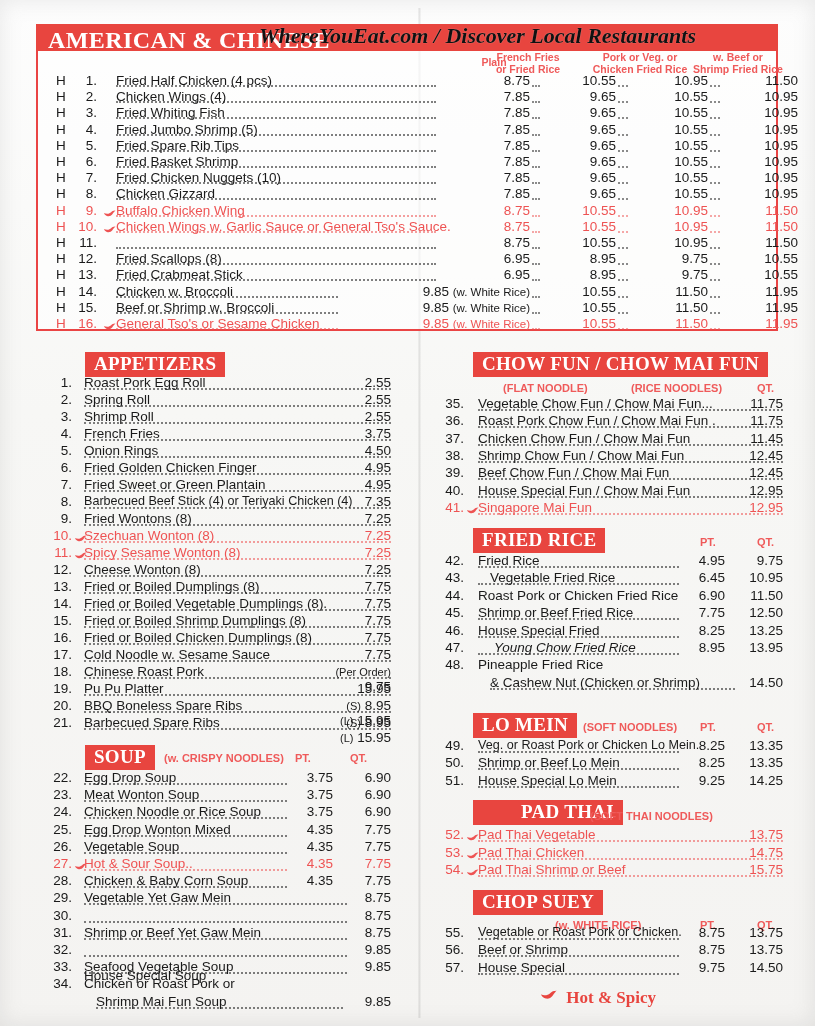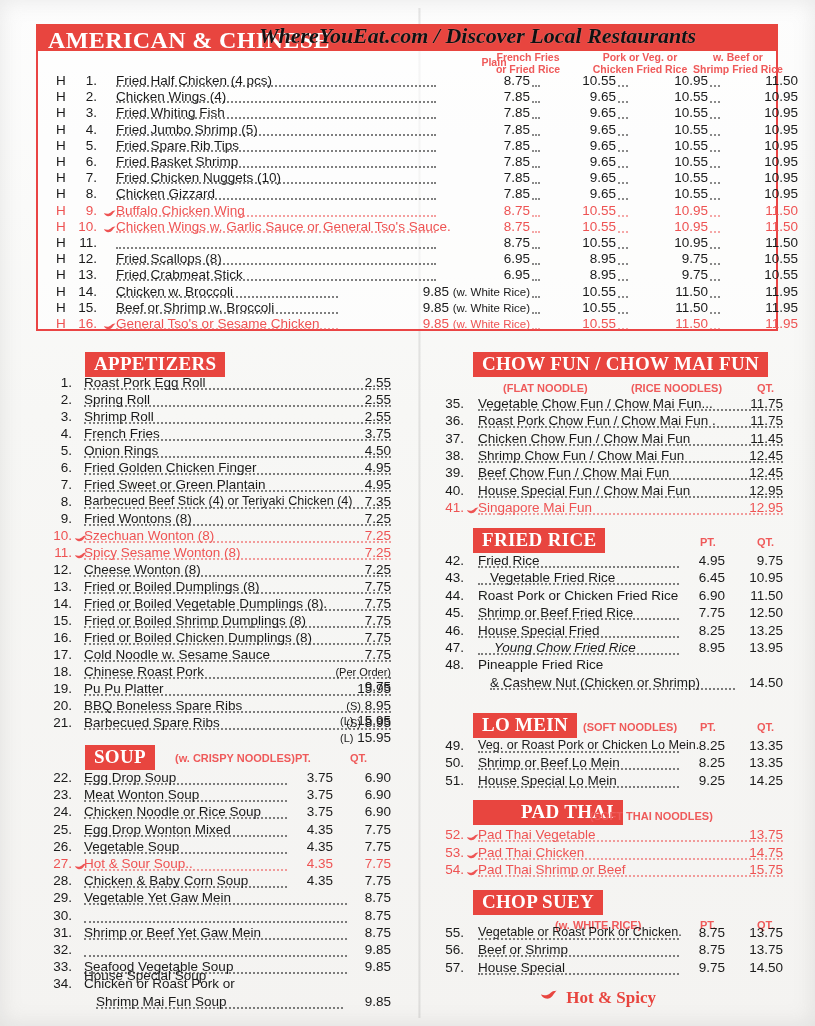--- a/index.html
+++ b/index.html
@@ -577,21 +577,21 @@
       </div>
       <div class="row" style="left: 46px; top: 715px; width: 345px;">
         <span class="num">21.</span>
         <span class="lead" style="left:38px;right:0px"></span>
         <span class="nm" style="left:38px;">Barbecued Spare Ribs</span>
         <span class="pa" style="right: 0px; width: 60px; text-align: right;"><span class="small">(S)</span> 8.95 <span class="small">(L)</span> 15.95</span>
       </div>
     </div>
 
   <div class="sechead" style="left:85px; top:745px;">SOUP</div>
-  <div class="secnote" style="left:160px; top:752px;padding-left:15px;">(w. CRISPY NOODLES)</div>
+  <div class="secnote" style="left:149px; top:752px;padding-left:15px;">(w. CRISPY NOODLES)</div>
   <div class="ptqt" style="left:295px; top:752px;">PT.</div>
   <div class="ptqt" style="left:350px; top:752px;">QT.</div>
   <div id="soup-rows">
       <div class="row" style="left: 46px; top: 770px; width: 345px;">
         <span class="num">22.</span>
         <span class="lead" style="left:38px;right:104px"></span>
         <span class="nm" style="left:38px;">Egg Drop Soup</span>
         <span class="pa" style="right:58px;width:60px">3.75</span>
         <span class="pb" style="right:0px;width:60px">6.90</span>
       </div>

